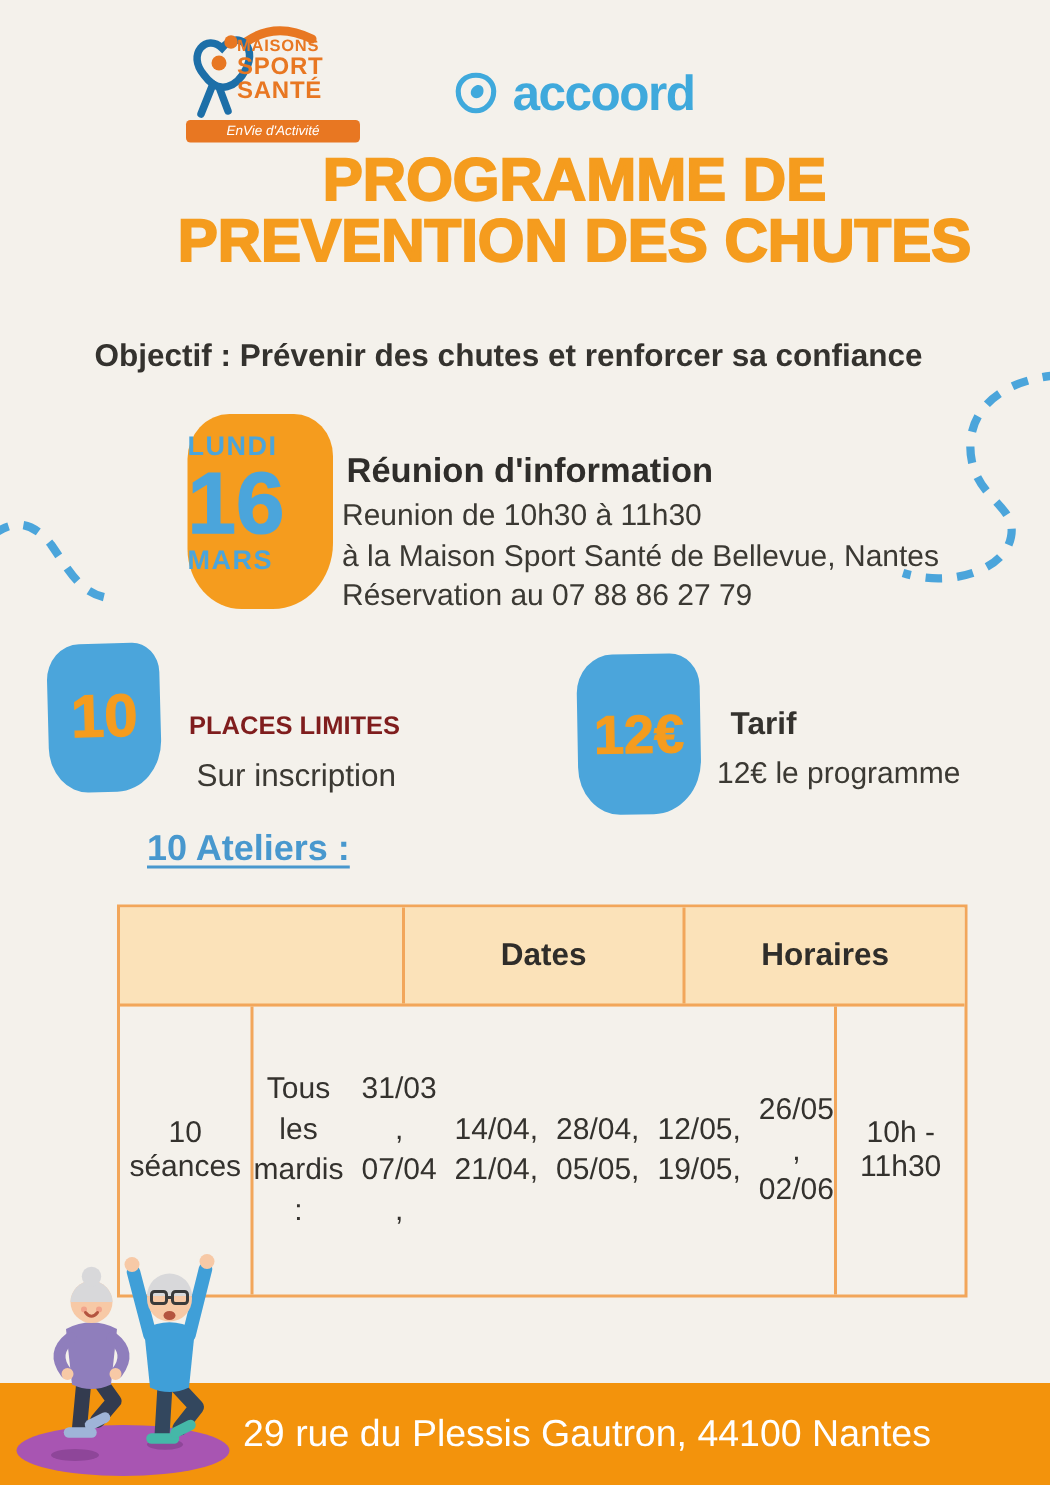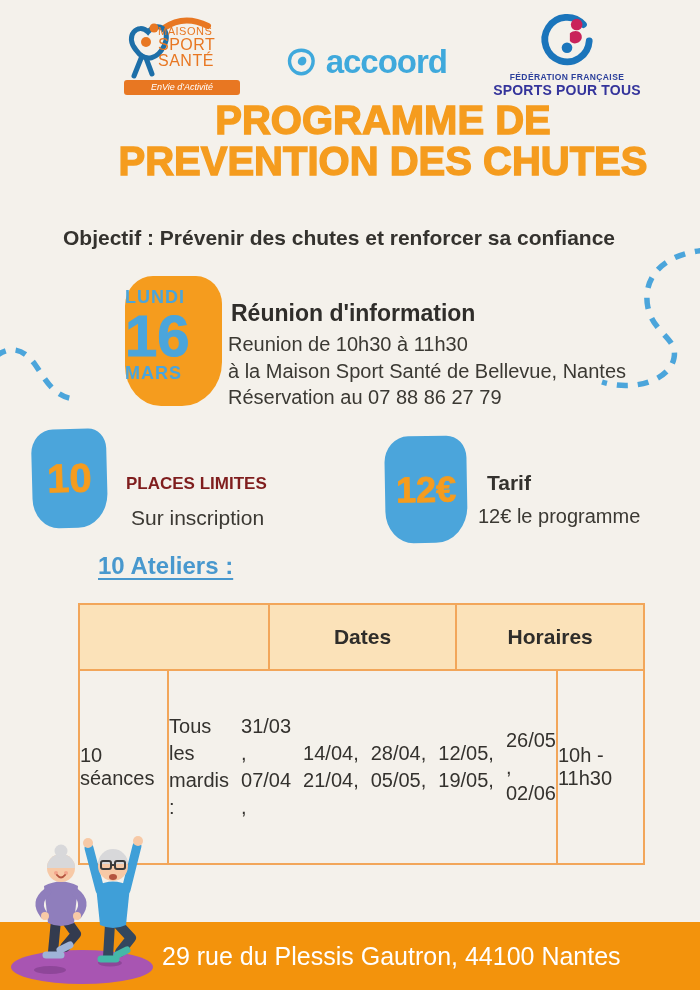--- a/index.html
+++ b/index.html
@@ -3,26 +3,26 @@
 <meta charset="utf-8">
 <style>
   html,body { margin:0; padding:0; }
   .page {
     position:relative; width:700px; height:990px; overflow:hidden;
     background:#F4F1EB; font-family:"Liberation Sans", sans-serif; color:#34322E;
   }
   
   .logo-mss { position:absolute; left:112px; top:12px; width:120px; height:88px; }
   .logo-mss svg { position:absolute; left:0; top:0; }
-  .mss-text { position:absolute; left:46px; top:14px; line-height:1; color:#E87722; font-weight:normal; }
+  .mss-text { position:absolute; left:46px; top:14px; line-height:1; color:#E87722; font-weight:bold; }
   .mss-text .l1 { font-size:11px; letter-spacing:.5px; }
   .mss-text .l2, .mss-text .l3 { font-size:16px; letter-spacing:.5px; }
   .mss-banner { position:absolute; left:12px; top:68px; width:116px; height:15px; background:#E87722;
     border-radius:3px; color:#fff; font-size:9px; font-style:italic; text-align:center; line-height:15px; }
-  .logo-accoord { position:absolute; left:287px; top:36px; width:160px; height:52px; display:flex; align-items:center; gap:10px; }
+  .logo-accoord { position:absolute; left:303px; top:36px; width:160px; height:52px; display:flex; align-items:center; gap:10px; }
   .accoord-word { color:#3FA9DC; font-size:33px; font-weight:bold; letter-spacing:-1px; }
   .logo-ffspt { position:absolute; left:492px; top:12px; width:150px; height:95px; text-align:center; }
   .ffspt-l1 { font-size:8.5px; font-weight:bold; color:#2B3F9B; letter-spacing:.4px; margin-top:2px; }
   .ffspt-l2 { font-size:14px; font-weight:bold; color:#34349B; letter-spacing:.2px; }
   
   .title { position:absolute; left:0; top:100px; width:700px; text-align:center;
     color:#F59C1E; font-size:40px; font-weight:bold; line-height:1.02;
     -webkit-text-stroke:1.4px #F59C1E; letter-spacing:0;padding-left:33px; }
   
   .objective { position:absolute; left:63px; top:226px; font-size:21px; font-weight:bold; color:#34322E; }
@@ -45,21 +45,21 @@
   .places-sub   { position:absolute; left:131px; top:506px; font-size:21px; color:#3B3933; }
   .tarif-title  { position:absolute; left:487px; top:471px; font-size:21px; font-weight:bold; color:#34322E; }
   .tarif-sub    { position:absolute; left:478px; top:505px; font-size:20px; color:#3B3933; }
   
   .ateliers { position:absolute; left:98px; top:552px; font-size:24px; font-weight:bold; color:#4898CE;
     text-decoration:underline; text-underline-offset:4px; }
   .table { position:absolute; left:78px; top:603px; width:567px; border:2px solid #F2A65A; box-sizing:border-box; }
   .trow { display:grid; grid-template-columns:1fr 1fr 1fr; }
   .thead { background:#FBE2B9; height:64px; border-bottom:2px solid #F2A65A; }
   .tbody { height:192px; }
-  .tcell { display:flex; align-items:center; justify-content:center; text-align:left; box-sizing:border-box; }
+  .tcell { display:flex; align-items:center; justify-content:center; text-align:center; box-sizing:border-box; }
   .tcell + .tcell { border-left:2px solid #F2A65A; }
   .thead .tcell { font-size:21px; font-weight:bold; color:#2F2D2A; }
   .tbody .tcell { font-size:20px; color:#34322E; }
   .dates-cell { flex-direction:row; line-height:1.34;gap:12px; }
   
   .footer-bar { position:absolute; left:0; top:922px; width:700px; height:68px; background:#F3930C; }
   .footer-address { width:100%; padding-left:140px; box-sizing:border-box; text-align:left;
     color:#fff; font-size:25px; font-weight:normal; line-height:68px;margin-left:22px; }
   
   .dash-right { position:absolute; right:-8px; top:238px; }
@@ -88,30 +88,20 @@
   </div>
 
   <div class="logo-accoord">
     <svg width="46" height="46" viewBox="0 0 46 46">
       <path d="M23,4 C35,4 42,12 42,21 C42,33 33,42 23,42 C13,42 4,33 4,21 C4,12 11,4 23,4 Z" fill="none" stroke="#3FA9DC" stroke-width="5.5"></path>
       <path d="M23,15 C28,13 32,17 31,22 C30,28 24,30 20,27.5 C16,25 16.5,18 23,15 Z" fill="#3FA9DC"></path>
     </svg>
     <span class="accoord-word">accoord</span>
   </div>
 
-  <div class="logo-ffspt">
-    <svg width="58" height="58" viewBox="0 0 60 60" style="display:block;margin:0 auto;">
-      <path d="M47,13 A23,23 0 1 0 53,30" fill="none" stroke="#1B75BB" stroke-width="7" stroke-linecap="round"></path>
-      <circle cx="40" cy="13" r="6" fill="#C9235A"></circle>
-      <path d="M33,22 C39,17 47,21 45,28 C43,33 36,34 33,30 Z" fill="#C9235A"></path>
-      <circle cx="30" cy="37" r="5.5" fill="#1B75BB"></circle>
-    </svg>
-    <div class="ffspt-l1">FÉDÉRATION FRANÇAISE</div>
-    <div class="ffspt-l2">SPORTS POUR TOUS</div>
-  </div>
 
   <div class="title">
     <div>PROGRAMME DE</div>
     <div>PREVENTION DES CHUTES</div>
   </div>
 
   <div class="objective">Objectif : Prévenir des chutes et renforcer sa confiance</div>
 
   <div class="badge">
     <div class="weekday">LUNDI</div>

